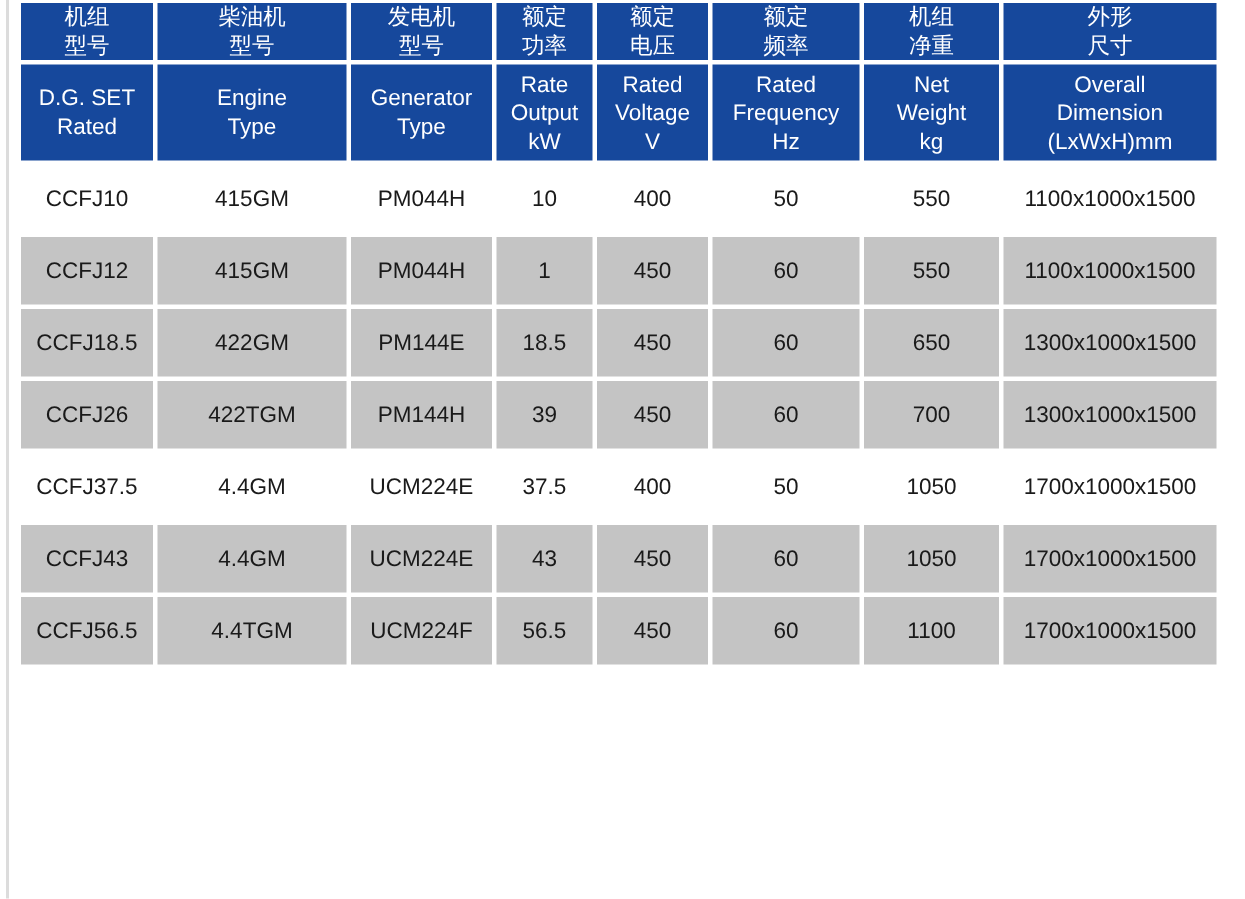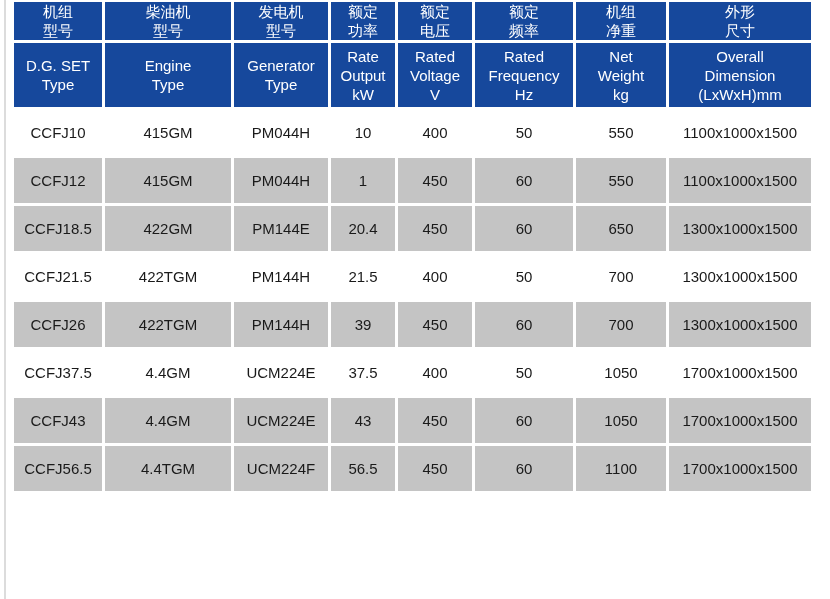--- a/index.html
+++ b/index.html
@@ -86,21 +86,21 @@
 电压</th>
       <th>额定
 频率</th>
       <th>机组
 净重</th>
       <th>外形
 尺寸</th>
     </tr>
     <tr class="head-en">
       <th>D.G. SET
-Type</th>
+Rated</th>
       <th>Engine
 Type</th>
       <th>Generator
 Type</th>
       <th>Rate
 Output
 kW</th>
       <th>Rated
 Voltage
 V</th>
@@ -133,34 +133,24 @@
         <td>1</td>
         <td>450</td>
         <td>60</td>
         <td>550</td>
         <td>1100x1000x1500</td>
       </tr>
       <tr class="alt">
         <td>CCFJ18.5</td>
         <td>422GM</td>
         <td>PM144E</td>
-        <td>20.4</td>
+        <td>18.5</td>
         <td>450</td>
         <td>60</td>
         <td>650</td>
-        <td>1300x1000x1500</td>
-      </tr>
-      <tr>
-        <td>CCFJ21.5</td>
-        <td>422TGM</td>
-        <td>PM144H</td>
-        <td>21.5</td>
-        <td>400</td>
-        <td>50</td>
-        <td>700</td>
         <td>1300x1000x1500</td>
       </tr>
       <tr class="alt">
         <td>CCFJ26</td>
         <td>422TGM</td>
         <td>PM144H</td>
         <td>39</td>
         <td>450</td>
         <td>60</td>
         <td>700</td>

